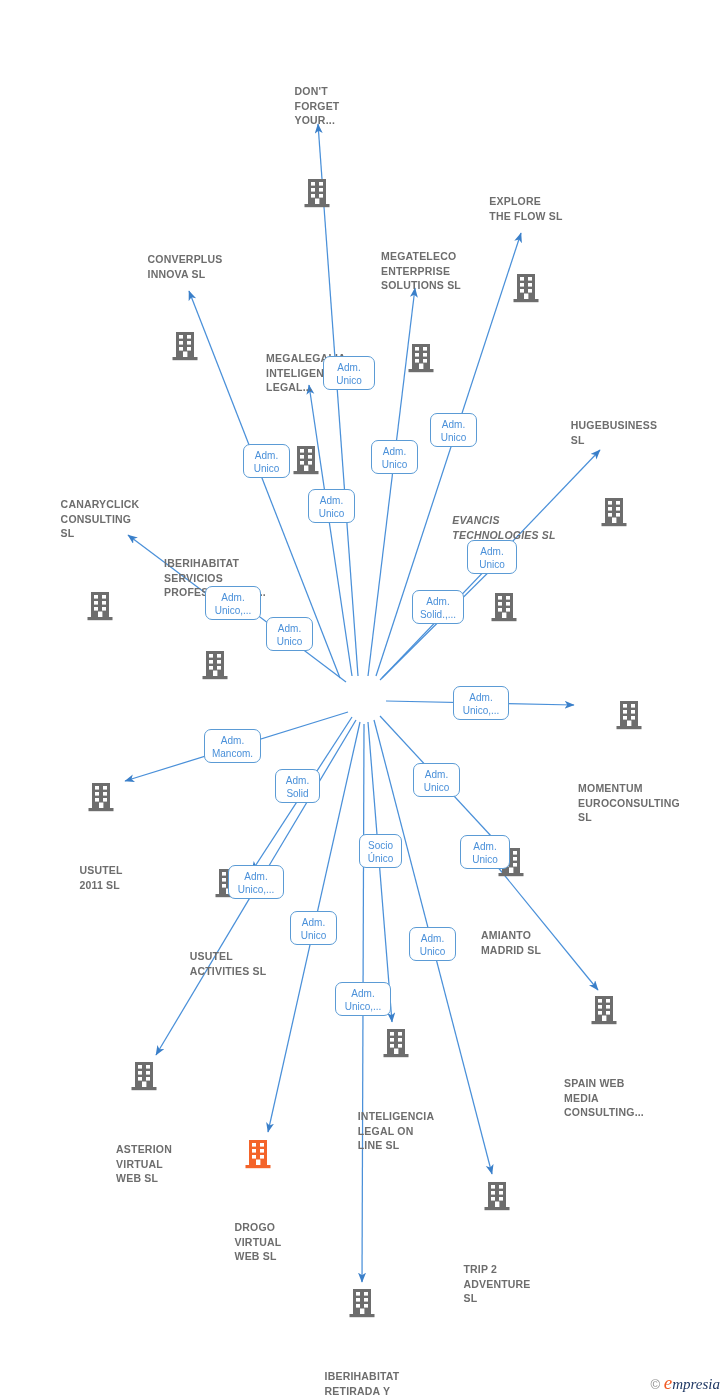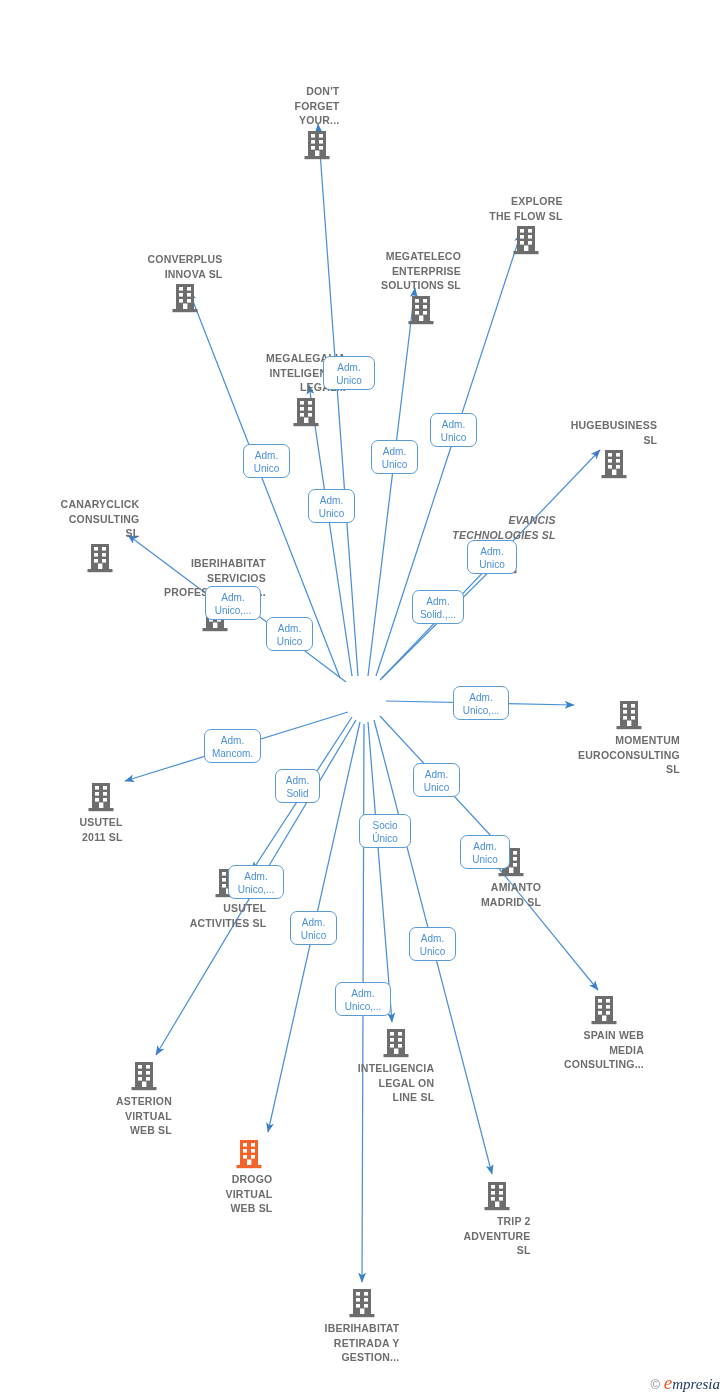--- a/index.html
+++ b/index.html
@@ -22,24 +22,25 @@
     left: 0;
     top: 0;
     width: 728px;
     height: 1400px;
     pointer-events: none;
   }
   .node {
     position: absolute;
     width: 120px;
     margin-left: -60px;
-    text-align: right;
+    text-align: left;
     display: flex;
     flex-direction: column;
     align-items: center;
+    gap: 48px;
   }
   .node .glyph {
     display: block;
     line-height: 0;
   }
   .node .label {
     font-size: 10.5px;
     line-height: 14.5px;
     color: #6d6d6d;
     font-weight: bold;
@@ -367,21 +368,21 @@
             <rect x="7" y="10" width="4" height="3.6" fill="#ffffff"></rect>
             <rect x="15" y="10" width="4" height="3.6" fill="#ffffff"></rect>
             <rect x="7" y="16" width="4" height="3.6" fill="#ffffff"></rect>
             <rect x="15" y="16" width="4" height="3.6" fill="#ffffff"></rect>
             <rect x="11" y="20.5" width="4.4" height="5.5" fill="#ffffff"></rect>
           </svg></span>
         <span class="label">ASTERION
 VIRTUAL
 WEB SL</span>
       </div>
-      <div class="node label-below" style="left: 249px; top: 1139px;">
+      <div class="node label-below" style="left: 258px; top: 1139px;">
         <span class="glyph"><svg width="26" height="30" viewBox="0 0 26 30" xmlns="http://www.w3.org/2000/svg">
             <rect x="4" y="1" width="18" height="25" fill="#f4642a"></rect>
             <rect x="0.5" y="26" width="25" height="3.2" fill="#f4642a"></rect>
             <rect x="7" y="4" width="4" height="3.6" fill="#ffffff"></rect>
             <rect x="15" y="4" width="4" height="3.6" fill="#ffffff"></rect>
             <rect x="7" y="10" width="4" height="3.6" fill="#ffffff"></rect>
             <rect x="15" y="10" width="4" height="3.6" fill="#ffffff"></rect>
             <rect x="7" y="16" width="4" height="3.6" fill="#ffffff"></rect>
             <rect x="15" y="16" width="4" height="3.6" fill="#ffffff"></rect>
             <rect x="11" y="20.5" width="4.4" height="5.5" fill="#ffffff"></rect>
@@ -447,21 +448,21 @@
       <div class="edge-label" style="left: 453px; top: 686px; width: 56px; height: 34px;">Adm.
 Unico,...</div>
       <div class="edge-label" style="left: 204px; top: 729px; width: 57px; height: 34px;">Adm.
 Mancom.</div>
       <div class="edge-label" style="left: 275px; top: 769px; width: 45px; height: 34px;">Adm.
 Solid</div>
       <div class="edge-label" style="left: 228px; top: 865px; width: 56px; height: 34px;">Adm.
 Unico,...</div>
       <div class="edge-label" style="left: 290px; top: 911px; width: 47px; height: 34px;">Adm.
 Unico</div>
-      <div class="edge-label" style="left: 359px; top: 814px; width: 52px; height: 34px;">Socio
+      <div class="edge-label" style="left: 359px; top: 834px; width: 43px; height: 34px;">Socio
 Único</div>
       <div class="edge-label" style="left: 335px; top: 982px; width: 56px; height: 34px;">Adm.
 Unico,...</div>
       <div class="edge-label" style="left: 409px; top: 927px; width: 47px; height: 34px;">Adm.
 Unico</div>
       <div class="edge-label" style="left: 460px; top: 835px; width: 50px; height: 34px;">Adm.
 Unico</div>
       <div class="edge-label" style="left: 413px; top: 763px; width: 47px; height: 34px;">Adm.
 Unico</div>
     </div>

